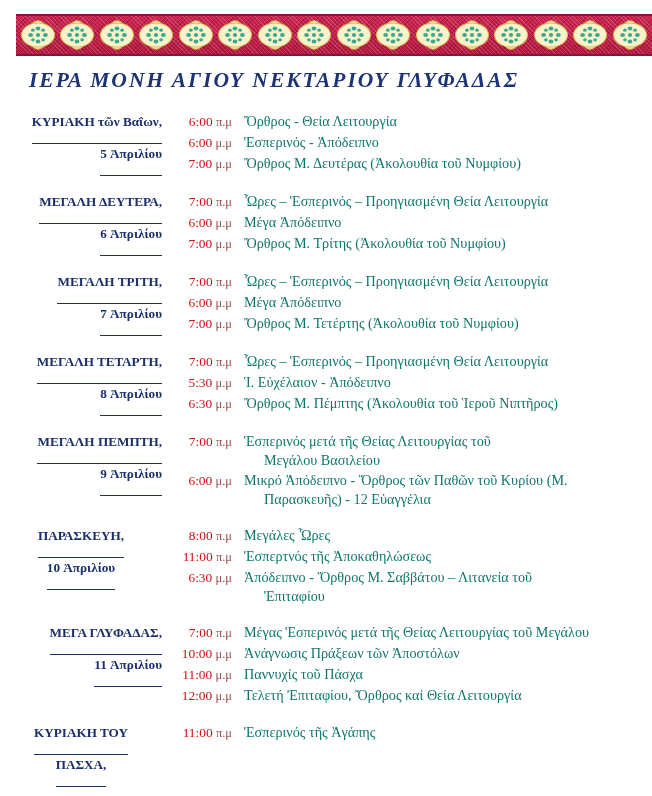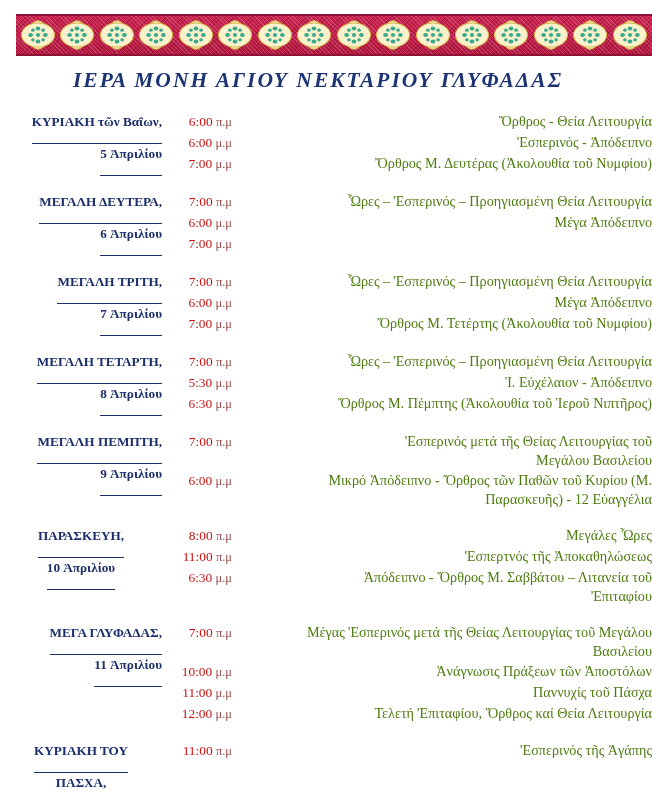--- a/index.html
+++ b/index.html
@@ -91,21 +91,20 @@
     left: 0;
     width: 548px;
     text-align: center;
     color: #1d3474;
     font-family: "Liberation Serif", "DejaVu Serif", serif;
     font-size: 21.5px;
     font-weight: bold;
     font-style: italic;
     letter-spacing: 2.0px;
     white-space: nowrap;
-    margin-left: 44px;
   }
 
   
   #schedule {
     position: absolute;
     top: 112px;
     left: 0;
     width: 652px;
   }
   .day-block {
@@ -148,24 +147,23 @@
     color: #cc1111;
     font-size: 13.4px;
     white-space: nowrap;
   }
   .ev-time .mer {
     color: #9a4a4a;
     font-size: 12.4px;
   }
   .ev-desc {
     flex: 1 1 auto;
-    color: #4d7c0f;
+    color: #0f766e;
     font-size: 14.2px;
     padding-left: 4px;
-    text-align: right;
   }
   .ev-desc .cont {
     display: block;
     padding-left: 20px;
   }
 </style>
 </head>
 <body>
 
 <div id="ornament-border">
@@ -480,20 +478,21 @@
         <div class="event-row">
           <div class="ev-time"><span>7:00</span> <span class="mer">π.μ</span></div>
           <div class="ev-desc"><span>Ὧρες – Ἑσπερινός –  Προηγιασμένη Θεία Λειτουργία</span></div>
         </div>
         <div class="event-row">
           <div class="ev-time"><span>6:00</span> <span class="mer">μ.μ</span></div>
           <div class="ev-desc"><span>Μέγα Ἀπόδειπνο</span></div>
         </div>
         <div class="event-row">
           <div class="ev-time"><span>7:00</span> <span class="mer">μ.μ</span></div>
+          <div class="ev-desc"><span>Ὄρθρος Μ. Τρίτης (Ἀκολουθία τοῦ Νυμφίου)</span></div>
         </div>
       </div>
     </div>
     <div class="day-block">
       <div class="day-label">
         <span class="lnwrap"><span class="ln">ΜΕΓΑΛΗ ΤΡΙΤΗ,</span></span>
         <span class="lnwrap"><span class="ln">7 Ἀπριλίου</span></span>
       </div>
       <div class="events">
         <div class="event-row">
@@ -567,21 +566,21 @@
       </div>
     </div>
     <div class="day-block">
       <div class="day-label">
         <span class="lnwrap"><span class="ln">ΜΕΓΑ ΓΛΥΦΑΔΑΣ,</span></span>
         <span class="lnwrap"><span class="ln">11  Ἀπριλίου</span></span>
       </div>
       <div class="events">
         <div class="event-row">
           <div class="ev-time"><span>7:00</span> <span class="mer">π.μ</span></div>
-          <div class="ev-desc"><span>Μέγας Ἑσπερινός μετά τῆς Θείας Λειτουργίας τοῦ Μεγάλου</span><span class="cont">Βασιλείου</span></div>
+          <div class="ev-desc"><span>Μέγας Ἑσπερινός μετά τῆς Θείας Λειτουργίας τοῦ Μεγάλου</span></div>
         </div>
         <div class="event-row">
           <div class="ev-time"><span>10:00</span> <span class="mer">μ.μ</span></div>
           <div class="ev-desc"><span>Ἀνάγνωσις Πράξεων τῶν Ἀποστόλων</span></div>
         </div>
         <div class="event-row">
           <div class="ev-time"><span>11:00</span> <span class="mer">μ.μ</span></div>
           <div class="ev-desc"><span>Παννυχίς τοῦ Πάσχα</span></div>
         </div>
         <div class="event-row">

